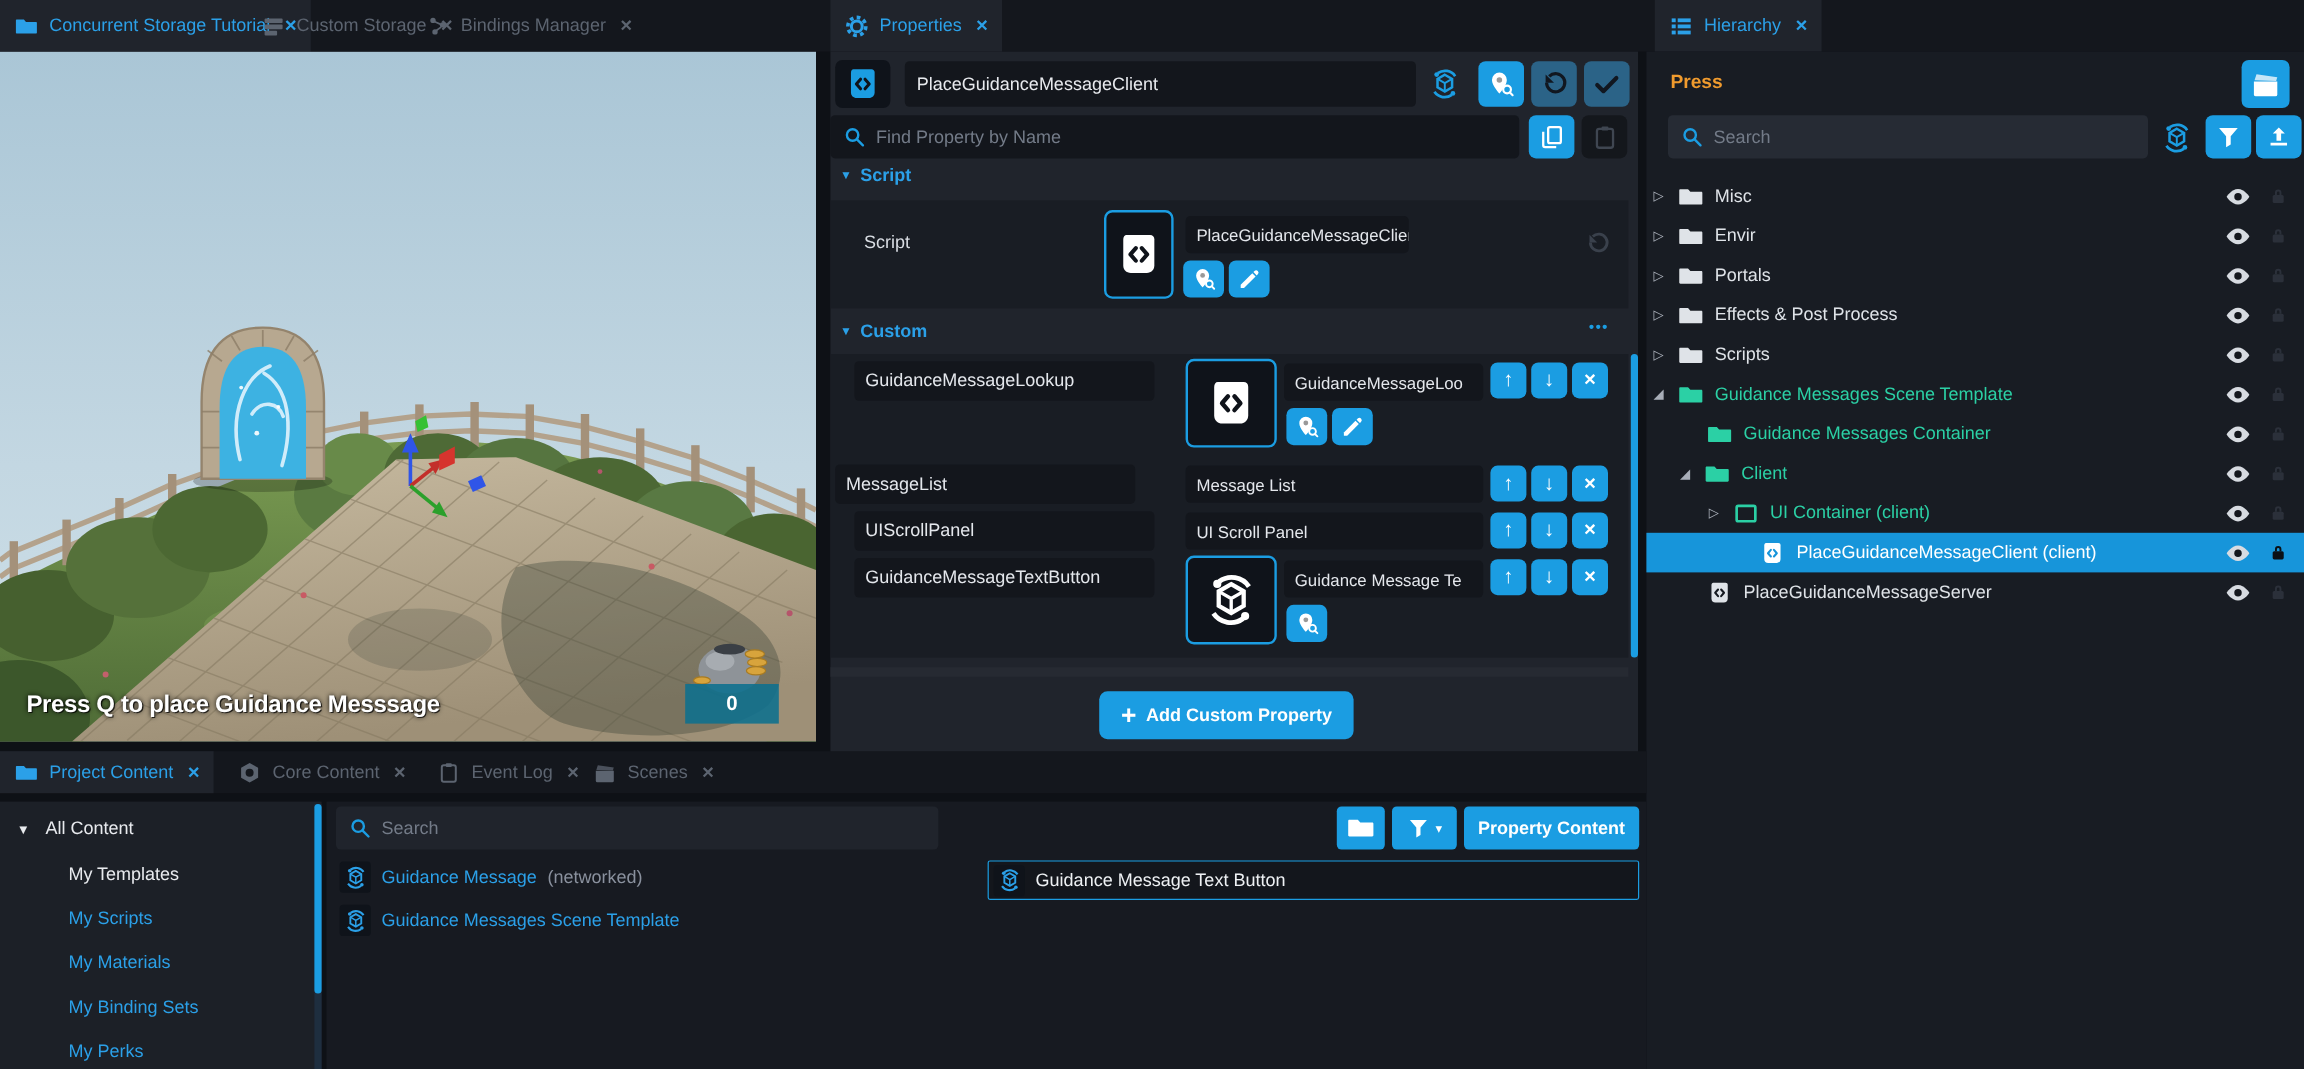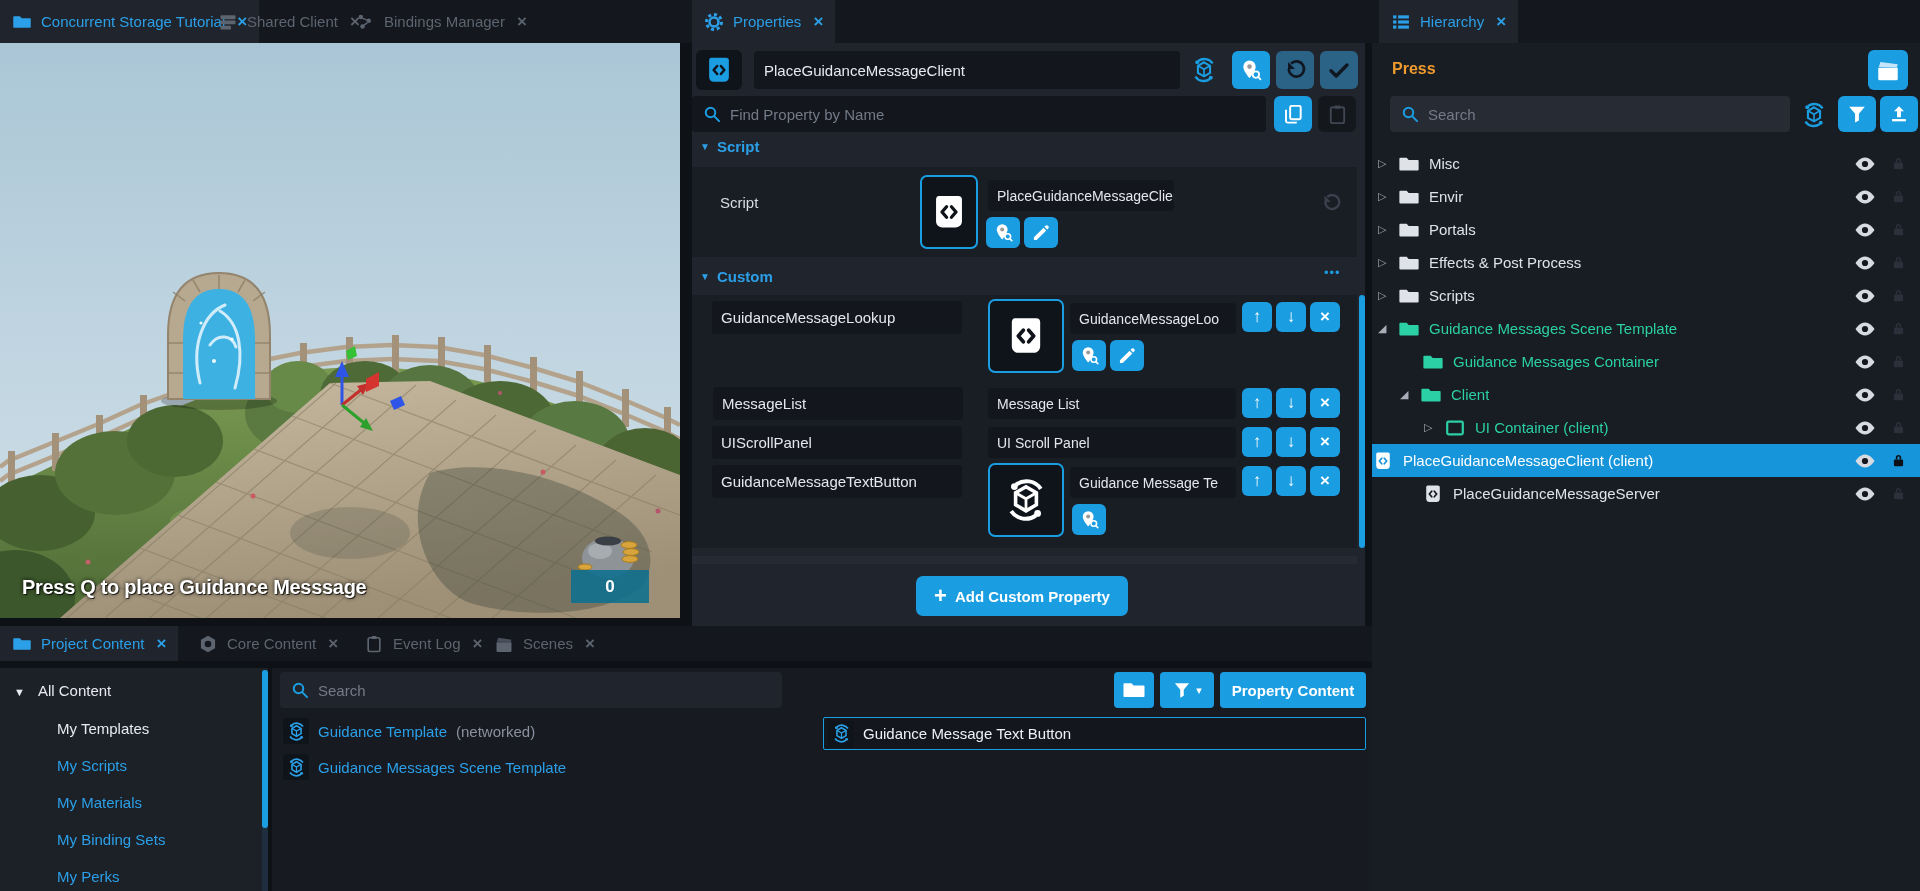--- a/index.html
+++ b/index.html
@@ -171,21 +171,21 @@
       <svg class="ic" width="20" height="20">
           <use href="#sy-folder"></use>
         </svg>
       <span>Concurrent Storage Tutorial</span>
       <span class="x">×</span>
     </div>
     <div class="tab" style="left:206px">
       <svg class="ic" width="20" height="20">
           <use href="#sy-server"></use>
         </svg>
-      <span>Shared Client</span>
+      <span>Custom Storage</span>
       <span class="x">×</span>
     </div>
     <div class="tab" style="left:343px">
       <svg class="ic" width="20" height="20">
           <use href="#sy-nodes"></use>
         </svg>
       <span>Bindings Manager</span>
       <span class="x">×</span>
     </div>
     <div class="tab active" style="left:692px">
@@ -429,21 +429,21 @@
           <svg class="ic" width="21" height="21">
             <use href="#sy-pin"></use>
           </svg>
         </div>
       <div class="btn" style="left:418px;top:45px;width:34px;height:31px">
           <svg class="ic" width="20" height="20">
             <use href="#sy-pencil"></use>
           </svg>
         </div>
 
-      <div class="vbox" style="left:21px;top:92px;width:250px;height:33px;font-size:15px">
+      <div class="vbox" style="left:4px;top:92px;width:250px;height:33px;font-size:15px">
           <span>MessageList</span>
         </div>
       <div class="vbox" style="left:296px;top:93px;width:248px;height:31px">
           <span>Message List</span>
         </div>
       <div class="btn sq30" style="left:550px;top:93px">↑</div>
       <div class="btn sq30" style="left:584px;top:93px">↓</div>
       <div class="btn sq30" style="left:618px;top:93px">×</div>
 
       <div class="vbox" style="left:20px;top:131px;width:250px;height:33px;font-size:15px">
@@ -631,21 +631,21 @@
           </svg>
         <span class="lbl">UI Container (client)</span>
           <span class="sp"></span>
         <svg class="ic eye">
             <use href="#sy-eye"></use>
           </svg>
         <svg class="ic lock">
             <use href="#sy-lock"></use>
           </svg>
       </div>
-      <div class="hrow sel" style="">
+      <div class="hrow sel" style="padding-left:94px">
         <svg class="ic" style="--cut:#1795da">
             <use href="#sy-script"></use>
           </svg>
         <span class="lbl">PlaceGuidanceMessageClient (client)</span>
           <span class="sp"></span>
         <svg class="ic eye">
             <use href="#sy-eye"></use>
           </svg>
         <svg class="ic lock">
             <use href="#sy-lock"></use>
@@ -732,21 +732,21 @@
     <div class="btn" style="left:948px;top:4px;width:146px;height:36px;border-radius:4px;font-weight:700;font-size:15px">
       <span>Property Content</span>
     </div>
 
     <div class="itemrow" style="left:11px;top:50px">
       <span class="itile">
           <svg class="ic" width="21" height="21">
             <use href="#sy-asset"></use>
           </svg>
         </span>
-      <span class="link">Guidance Template</span>
+      <span class="link">Guidance Message</span>
       <span style="color:#8a919e">(networked)</span>
     </div>
     <div class="itemrow" style="left:11px;top:86px">
       <span class="itile">
           <svg class="ic" width="21" height="21">
             <use href="#sy-asset"></use>
           </svg>
         </span>
       <span class="link">Guidance Messages Scene Template</span>
     </div>

